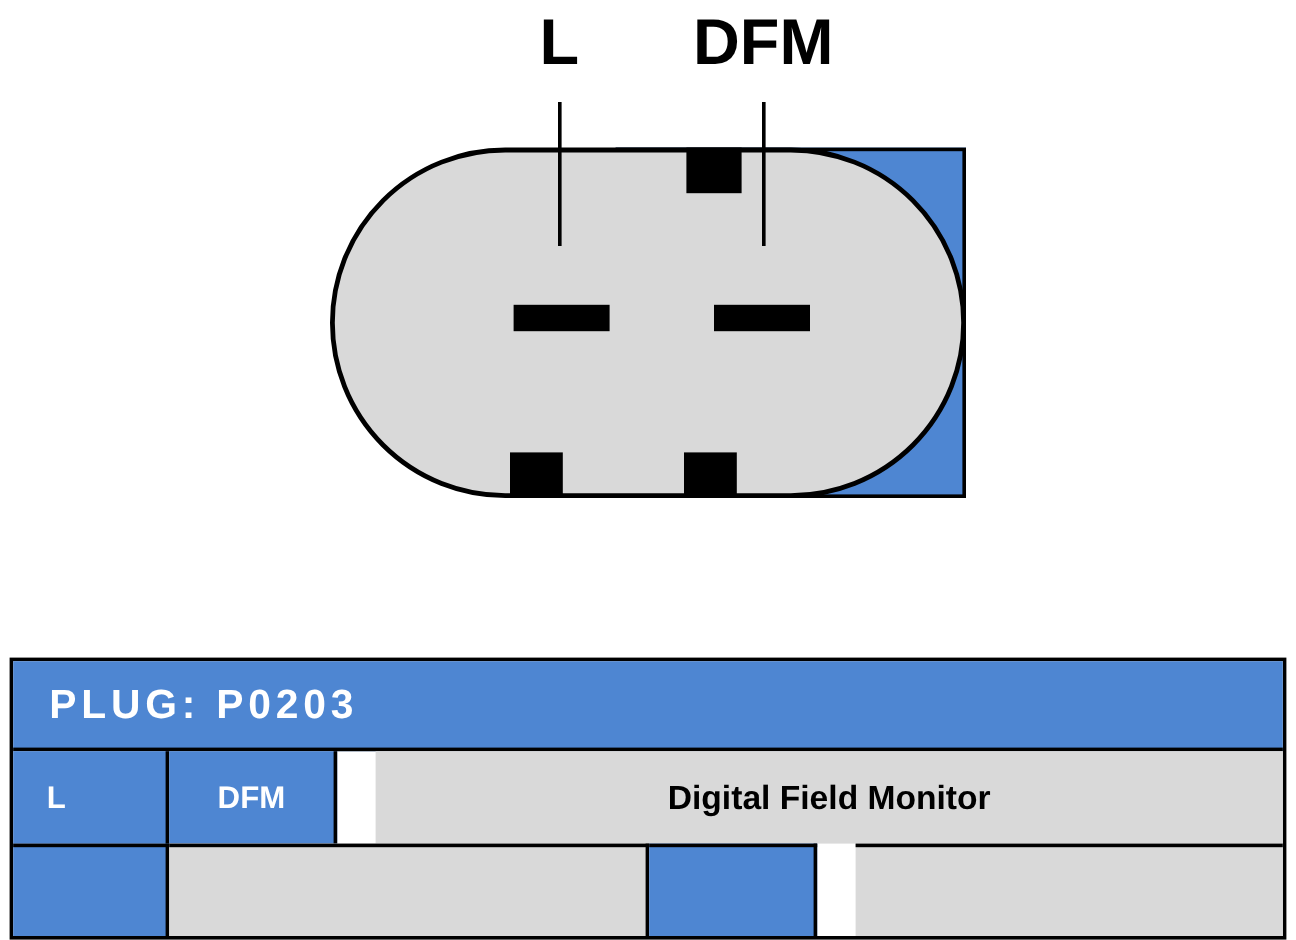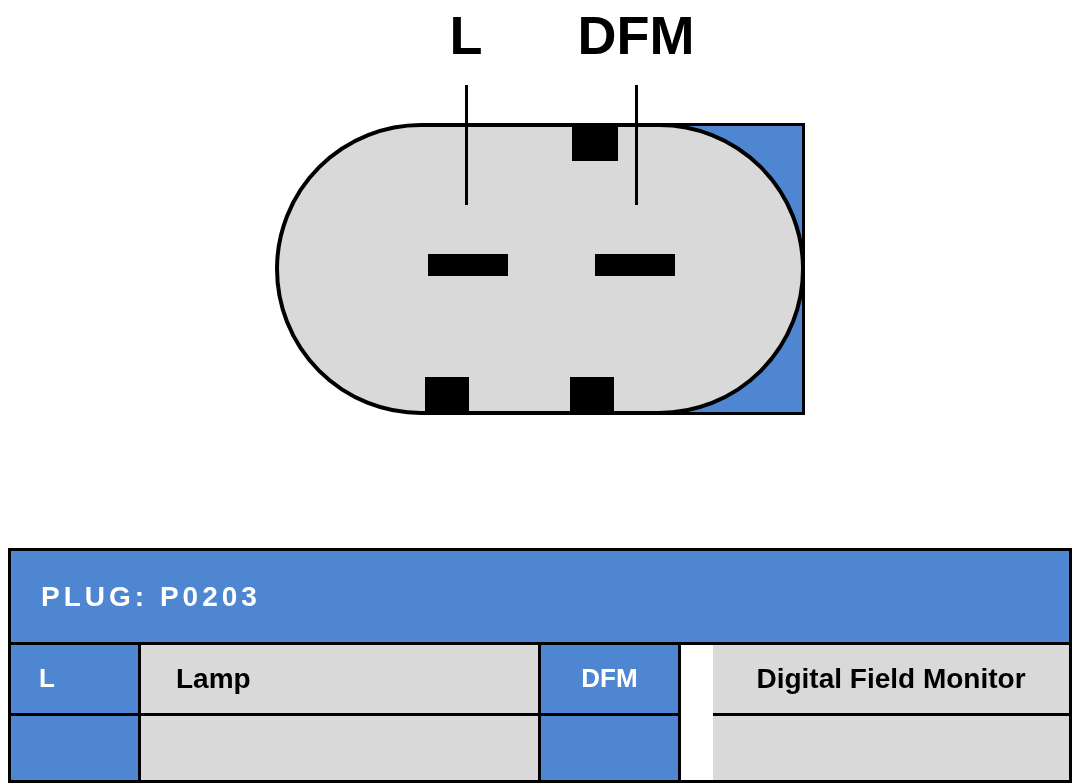--- a/index.html
+++ b/index.html
@@ -64,25 +64,25 @@
   
   .plug-table {
     position: absolute;
     left: 8px; top: 548px;
     width: 1064px; height: 235px;
     border: 3px solid var(--outline, #000);
     display: flex;
     flex-direction: column;
   }
   .pt-header {
-    height: 94px;
+    height: 75px;
     background: var(--blue, #4e86d2);
     color: #ffffff;
     font-weight: bold;
-    font-size: 28px;
+    font-size: 34px;
     letter-spacing: 4px;
     display: flex;
     align-items: center;
     padding-left: 30px;
     border-bottom: 3px solid var(--outline, #000);
   }
   .pt-row {
     display: flex;
     flex: 1;
   }
@@ -119,21 +119,20 @@
     <div class="tab slot-right"></div>
     <div class="tab tab-bottom-left"></div>
     <div class="tab tab-bottom-right"></div>
   </div>
 
   <div class="plug-table">
     <div class="pt-header">PLUG: P0203</div>
 
     <div class="pt-row">
       <div class="cell c-key1">L</div>
-      <div class="cell c-val1">Lamp</div>
       <div class="cell c-key2">DFM</div>
       <div class="cell c-val2">Digital Field Monitor</div>
     </div>
 
     <div class="pt-row">
       <div class="cell c-key1"></div>
       <div class="cell c-val1"></div>
       <div class="cell c-key2"></div>
       <div class="cell c-val2"></div>
     </div>

